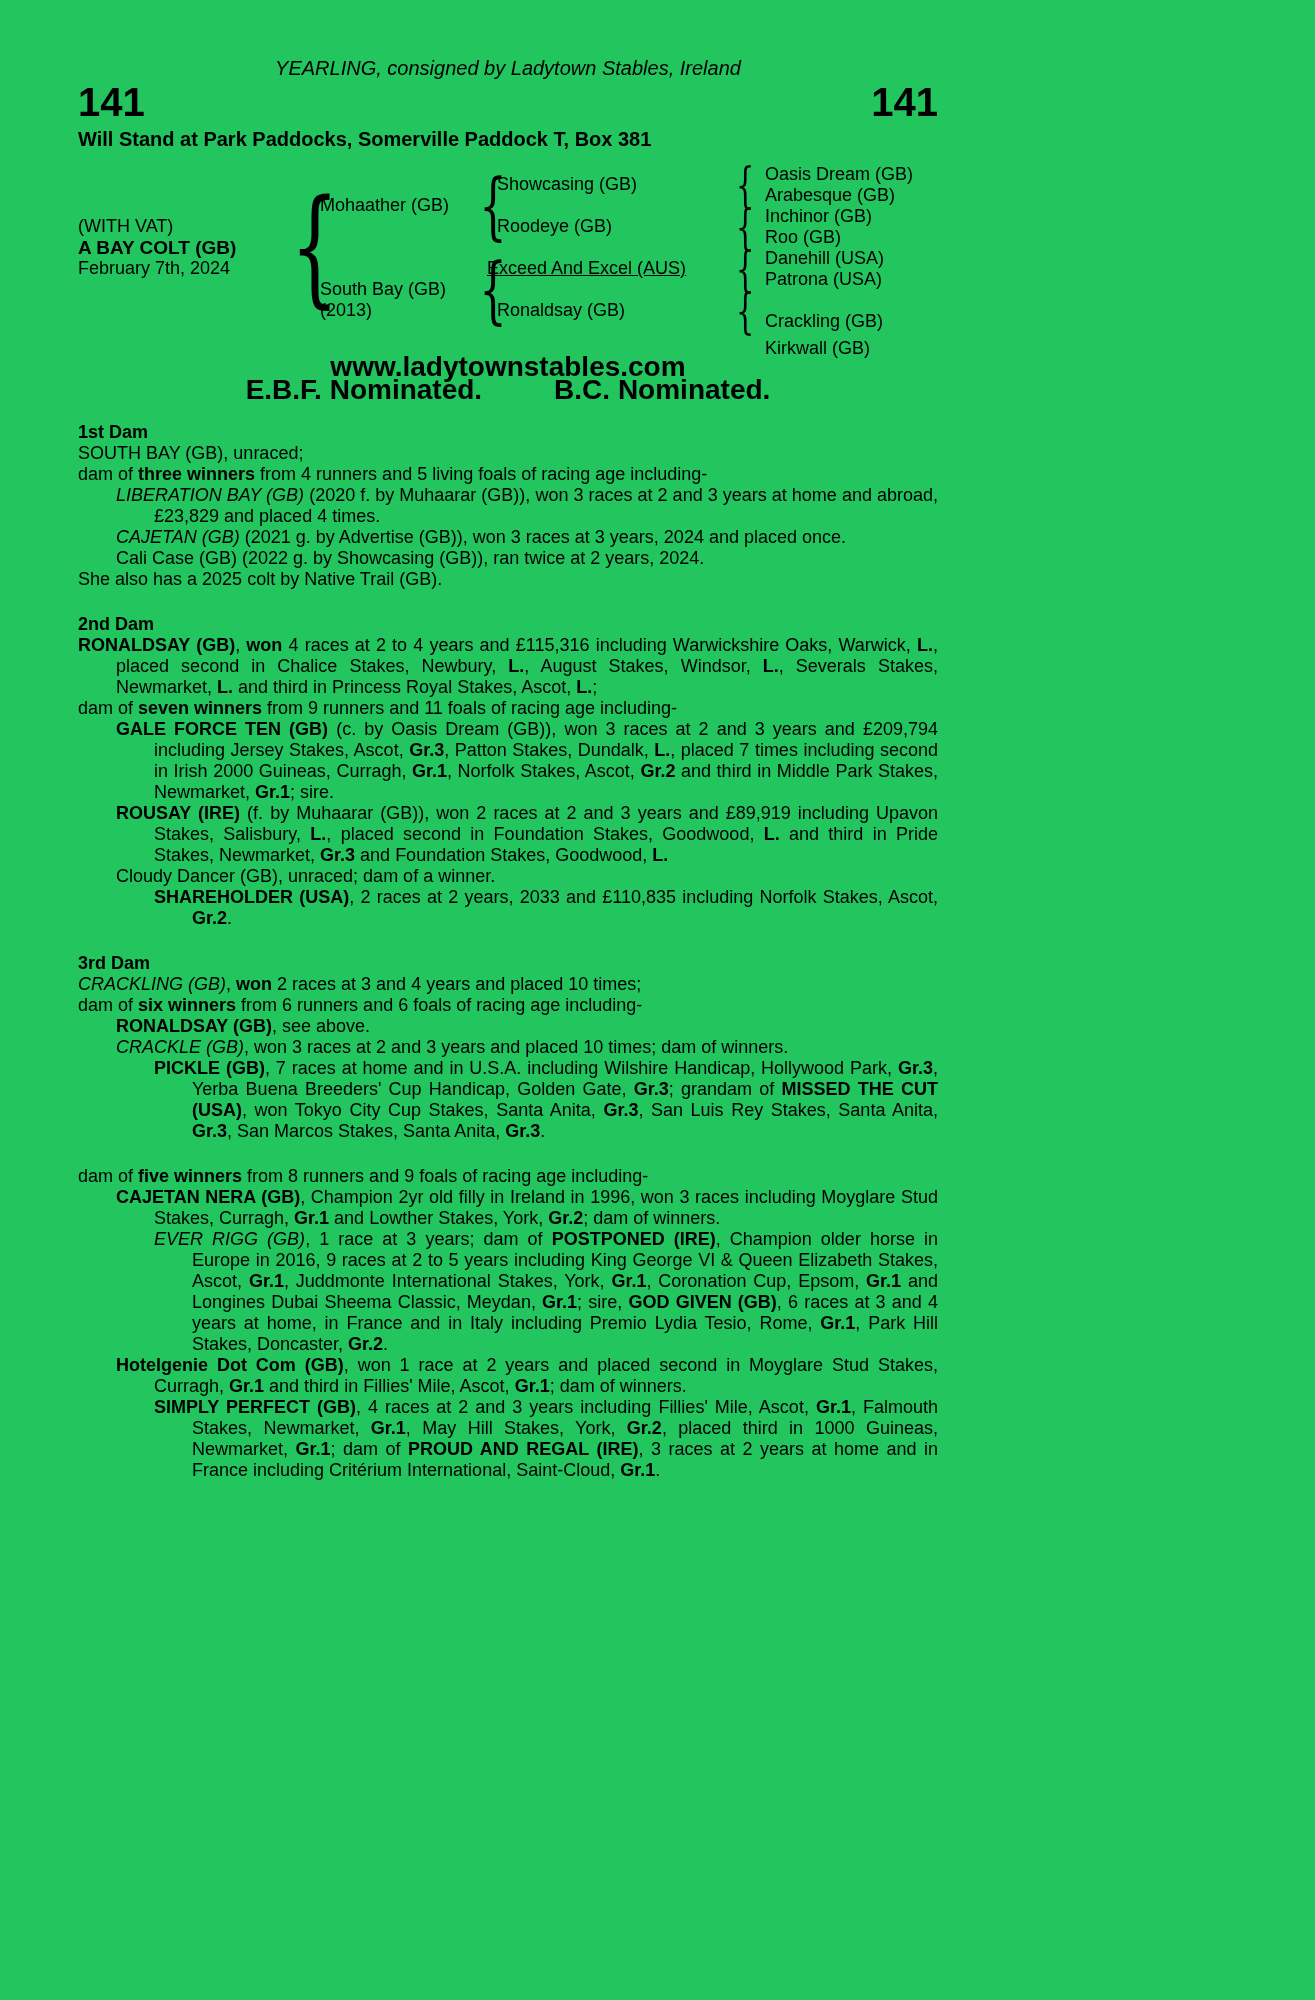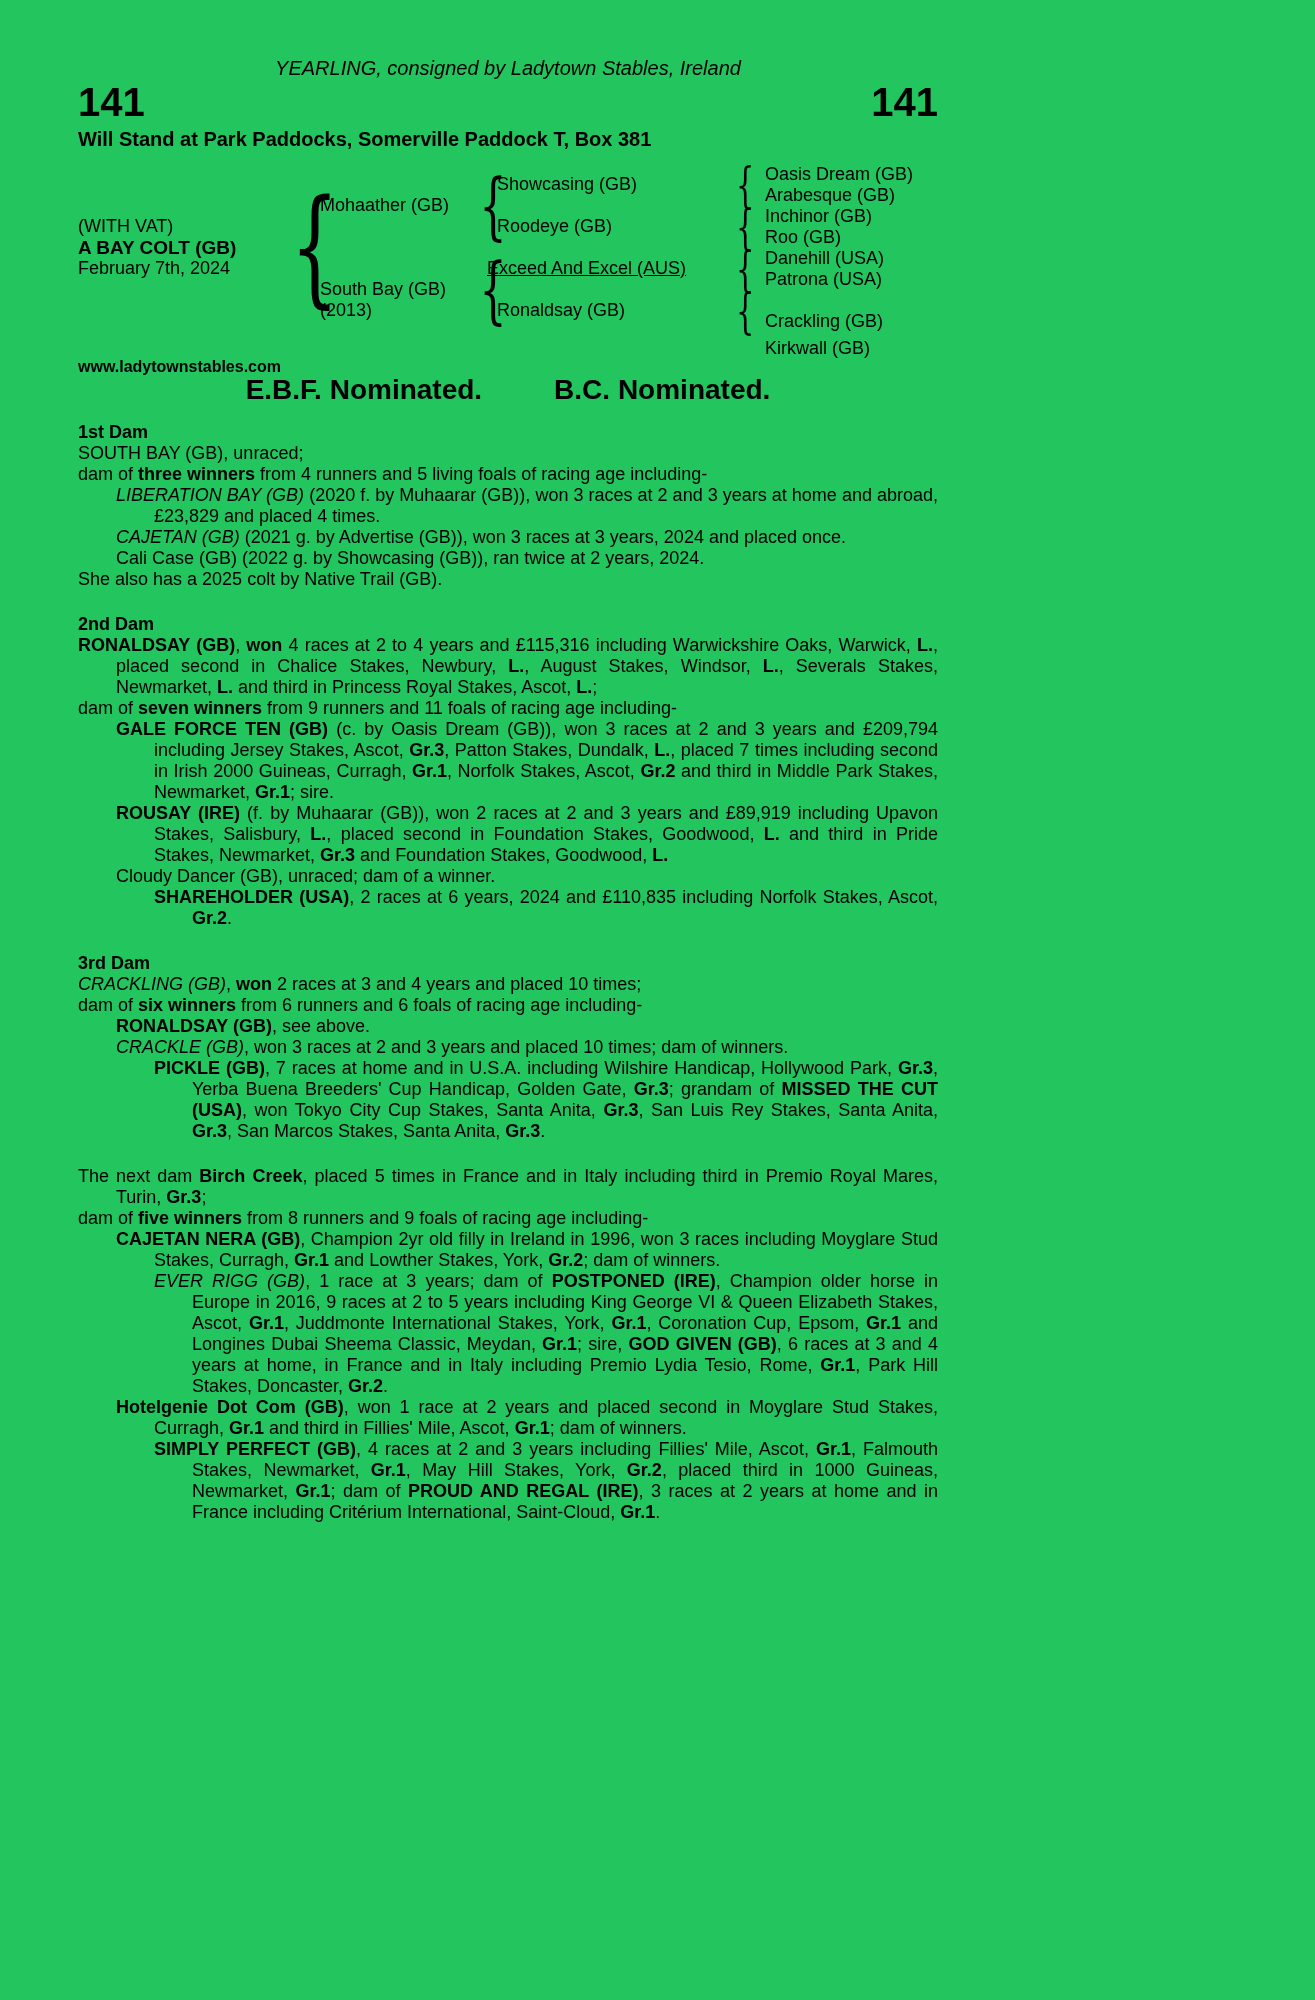--- a/index.html
+++ b/index.html
@@ -37,21 +37,21 @@
            transform:scaleX(.6); transform-origin:center; color:#000; }
   .brace::before { content:"{"; }
   .br-big { left:196px; top:18px;  font-size:128px; line-height:128px; }
   .br-m1  { left:392px; top:6px;   font-size:72px;  line-height:72px; }
   .br-m2  { left:392px; top:90px;  font-size:72px;  line-height:72px; }
   .br-s1  { left:652px; top:-3px;  font-size:48px;  line-height:48px; }
   .br-s2  { left:652px; top:39px;  font-size:48px;  line-height:48px; }
   .br-s3  { left:652px; top:81px;  font-size:48px;  line-height:48px; }
   .br-s4  { left:652px; top:123px; font-size:48px;  line-height:48px; }
 
-  .site { font-weight:bold; font-size:16px; margin-top:16px; }
+  .site { text-align:center; font-weight:bold; font-size:28px; margin-top:16px; }
   .noms { display:flex; justify-content:center; gap:72px; font-weight:bold; font-size:28px; margin-top:2px; }
 
   .sections { margin-top:22px; }
   .section { margin-top:24px; }
   .section:first-child { margin-top:16px; }
   .sec-head { font-weight:bold; }
   .para { margin:0; text-align:justify; }
   .b { font-weight:bold; }
   .i { font-style:italic; }
 </style>
@@ -121,32 +121,31 @@
           <p class="para" style="padding-left: 76px; text-indent: -38px;"><span class="">Cali Case (GB) (2022 g. by Showcasing (GB)), ran twice at 2 years, 2024.</span></p>
           <p class="para" style="padding-left: 38px; text-indent: -38px;"><span class="">She also has a 2025 colt by Native Trail (GB).</span></p>
         </section>
         <section class="section">
           <div class="sec-head">2nd Dam</div>
           <p class="para" style="padding-left: 38px; text-indent: -38px;"><span class="b ">RONALDSAY (GB)</span><span class="">, </span><span class="b ">won</span><span class=""> 4 races at 2 to 4 years and £115,316 including Warwickshire Oaks, Warwick, </span><span class="b ">L.</span><span class="">, placed second in Chalice Stakes, Newbury, </span><span class="b ">L.</span><span class="">, August Stakes, Windsor, </span><span class="b ">L.</span><span class="">, Severals Stakes, Newmarket, </span><span class="b ">L.</span><span class=""> and third in Princess Royal Stakes, Ascot, </span><span class="b ">L.</span><span class="">;</span></p>
           <p class="para" style="padding-left: 38px; text-indent: -38px;"><span class="">dam of </span><span class="b ">seven winners</span><span class=""> from 9 runners and 11 foals of racing age including-</span></p>
           <p class="para" style="padding-left: 76px; text-indent: -38px;"><span class="b ">GALE FORCE TEN (GB)</span><span class=""> (c. by Oasis Dream (GB)), won 3 races at 2 and 3 years and £209,794 including Jersey Stakes, Ascot, </span><span class="b ">Gr.3</span><span class="">, Patton Stakes, Dundalk, </span><span class="b ">L.</span><span class="">, placed 7 times including second in Irish 2000 Guineas, Curragh, </span><span class="b ">Gr.1</span><span class="">, Norfolk Stakes, Ascot, </span><span class="b ">Gr.2</span><span class=""> and third in Middle Park Stakes, Newmarket, </span><span class="b ">Gr.1</span><span class="">; sire.</span></p>
           <p class="para" style="padding-left: 76px; text-indent: -38px;"><span class="b ">ROUSAY (IRE)</span><span class=""> (f. by Muhaarar (GB)), won 2 races at 2 and 3 years and £89,919 including Upavon Stakes, Salisbury, </span><span class="b ">L.</span><span class="">, placed second in Foundation Stakes, Goodwood, </span><span class="b ">L.</span><span class=""> and third in Pride Stakes, Newmarket, </span><span class="b ">Gr.3</span><span class=""> and Foundation Stakes, Goodwood, </span><span class="b ">L.</span></p>
           <p class="para" style="padding-left: 76px; text-indent: -38px;"><span class="">Cloudy Dancer (GB), unraced; dam of a winner.</span></p>
-          <p class="para" style="padding-left: 114px; text-indent: -38px;"><span class="b ">SHAREHOLDER (USA)</span><span class="">, 2 races at 6 years, 2024 and £110,835 including Norfolk Stakes, Ascot, </span><span class="b ">Gr.2</span><span class="">.</span></p>
+          <p class="para" style="padding-left: 114px; text-indent: -38px;"><span class="b ">SHAREHOLDER (USA)</span><span class="">, 2 races at 2 years, 2033 and £110,835 including Norfolk Stakes, Ascot, </span><span class="b ">Gr.2</span><span class="">.</span></p>
         </section>
         <section class="section">
           <div class="sec-head">3rd Dam</div>
           <p class="para" style="padding-left: 38px; text-indent: -38px;"><span class="i">CRACKLING (GB)</span><span class="">, </span><span class="b ">won</span><span class=""> 2 races at 3 and 4 years and placed 10 times;</span></p>
           <p class="para" style="padding-left: 38px; text-indent: -38px;"><span class="">dam of </span><span class="b ">six winners</span><span class=""> from 6 runners and 6 foals of racing age including-</span></p>
           <p class="para" style="padding-left: 76px; text-indent: -38px;"><span class="b ">RONALDSAY (GB)</span><span class="">, see above.</span></p>
           <p class="para" style="padding-left: 76px; text-indent: -38px;"><span class="i">CRACKLE (GB)</span><span class="">, won 3 races at 2 and 3 years and placed 10 times; dam of winners.</span></p>
           <p class="para" style="padding-left: 114px; text-indent: -38px;"><span class="b ">PICKLE (GB)</span><span class="">, 7 races at home and in U.S.A. including Wilshire Handicap, Hollywood Park, </span><span class="b ">Gr.3</span><span class="">, Yerba Buena Breeders' Cup Handicap, Golden Gate, </span><span class="b ">Gr.3</span><span class="">; grandam of </span><span class="b ">MISSED THE CUT (USA)</span><span class="">, won Tokyo City Cup Stakes, Santa Anita, </span><span class="b ">Gr.3</span><span class="">, San Luis Rey Stakes, Santa Anita, </span><span class="b ">Gr.3</span><span class="">, San Marcos Stakes, Santa Anita, </span><span class="b ">Gr.3</span><span class="">.</span></p>
         </section>
         <section class="section">
-          <p class="para" style="padding-left: 38px; text-indent: -38px;"><span class="">The next dam </span><span class="b ">Birch Creek</span><span class="">, placed 5 times in France and in Italy including third in Premio Royal Mares, Turin, </span><span class="b ">Gr.3</span><span class="">;</span></p>
           <p class="para" style="padding-left: 38px; text-indent: -38px;"><span class="">dam of </span><span class="b ">five winners</span><span class=""> from 8 runners and 9 foals of racing age including-</span></p>
           <p class="para" style="padding-left: 76px; text-indent: -38px;"><span class="b ">CAJETAN NERA (GB)</span><span class="">, Champion 2yr old filly in Ireland in 1996, won 3 races including Moyglare Stud Stakes, Curragh, </span><span class="b ">Gr.1</span><span class=""> and Lowther Stakes, York, </span><span class="b ">Gr.2</span><span class="">; dam of winners.</span></p>
           <p class="para" style="padding-left: 114px; text-indent: -38px;"><span class="i">EVER RIGG (GB)</span><span class="">, 1 race at 3 years; dam of </span><span class="b ">POSTPONED (IRE)</span><span class="">, Champion older horse in Europe in 2016, 9 races at 2 to 5 years including King George VI &amp; Queen Elizabeth Stakes, Ascot, </span><span class="b ">Gr.1</span><span class="">, Juddmonte International Stakes, York, </span><span class="b ">Gr.1</span><span class="">, Coronation Cup, Epsom, </span><span class="b ">Gr.1</span><span class=""> and Longines Dubai Sheema Classic, Meydan, </span><span class="b ">Gr.1</span><span class="">; sire, </span><span class="b ">GOD GIVEN (GB)</span><span class="">, 6 races at 3 and 4 years at home, in France and in Italy including Premio Lydia Tesio, Rome, </span><span class="b ">Gr.1</span><span class="">, Park Hill Stakes, Doncaster, </span><span class="b ">Gr.2</span><span class="">.</span></p>
           <p class="para" style="padding-left: 76px; text-indent: -38px;"><span class="b ">Hotelgenie Dot Com (GB)</span><span class="">, won 1 race at 2 years and placed second in Moyglare Stud Stakes, Curragh, </span><span class="b ">Gr.1</span><span class=""> and third in Fillies' Mile, Ascot, </span><span class="b ">Gr.1</span><span class="">; dam of winners.</span></p>
           <p class="para" style="padding-left: 114px; text-indent: -38px;"><span class="b ">SIMPLY PERFECT (GB)</span><span class="">, 4 races at 2 and 3 years including Fillies' Mile, Ascot, </span><span class="b ">Gr.1</span><span class="">, Falmouth Stakes, Newmarket, </span><span class="b ">Gr.1</span><span class="">, May Hill Stakes, York, </span><span class="b ">Gr.2</span><span class="">, placed third in 1000 Guineas, Newmarket, </span><span class="b ">Gr.1</span><span class="">; dam of </span><span class="b ">PROUD AND REGAL (IRE)</span><span class="">, 3 races at 2 years at home and in France including Critérium International, Saint-Cloud, </span><span class="b ">Gr.1</span><span class="">.</span></p>
         </section>
       </div>
 
   </div>
 </div>

